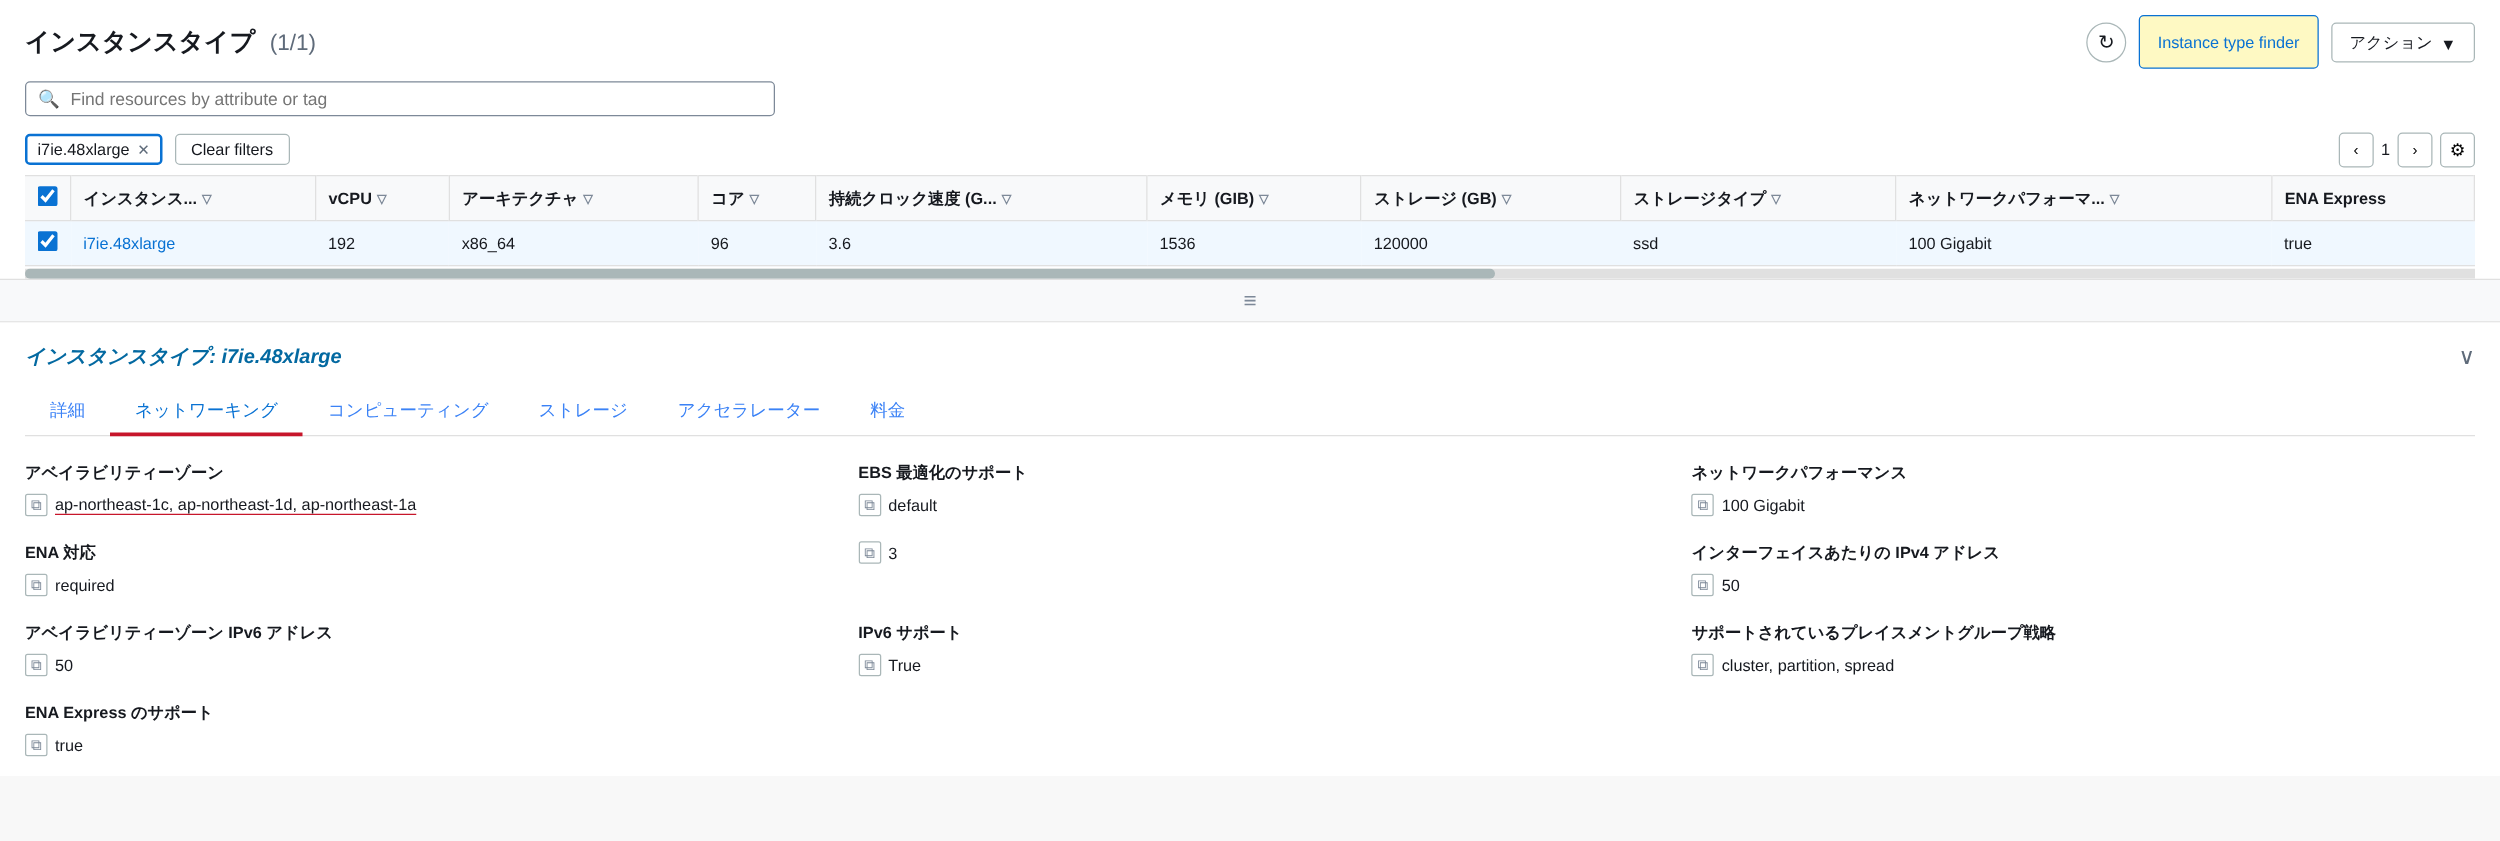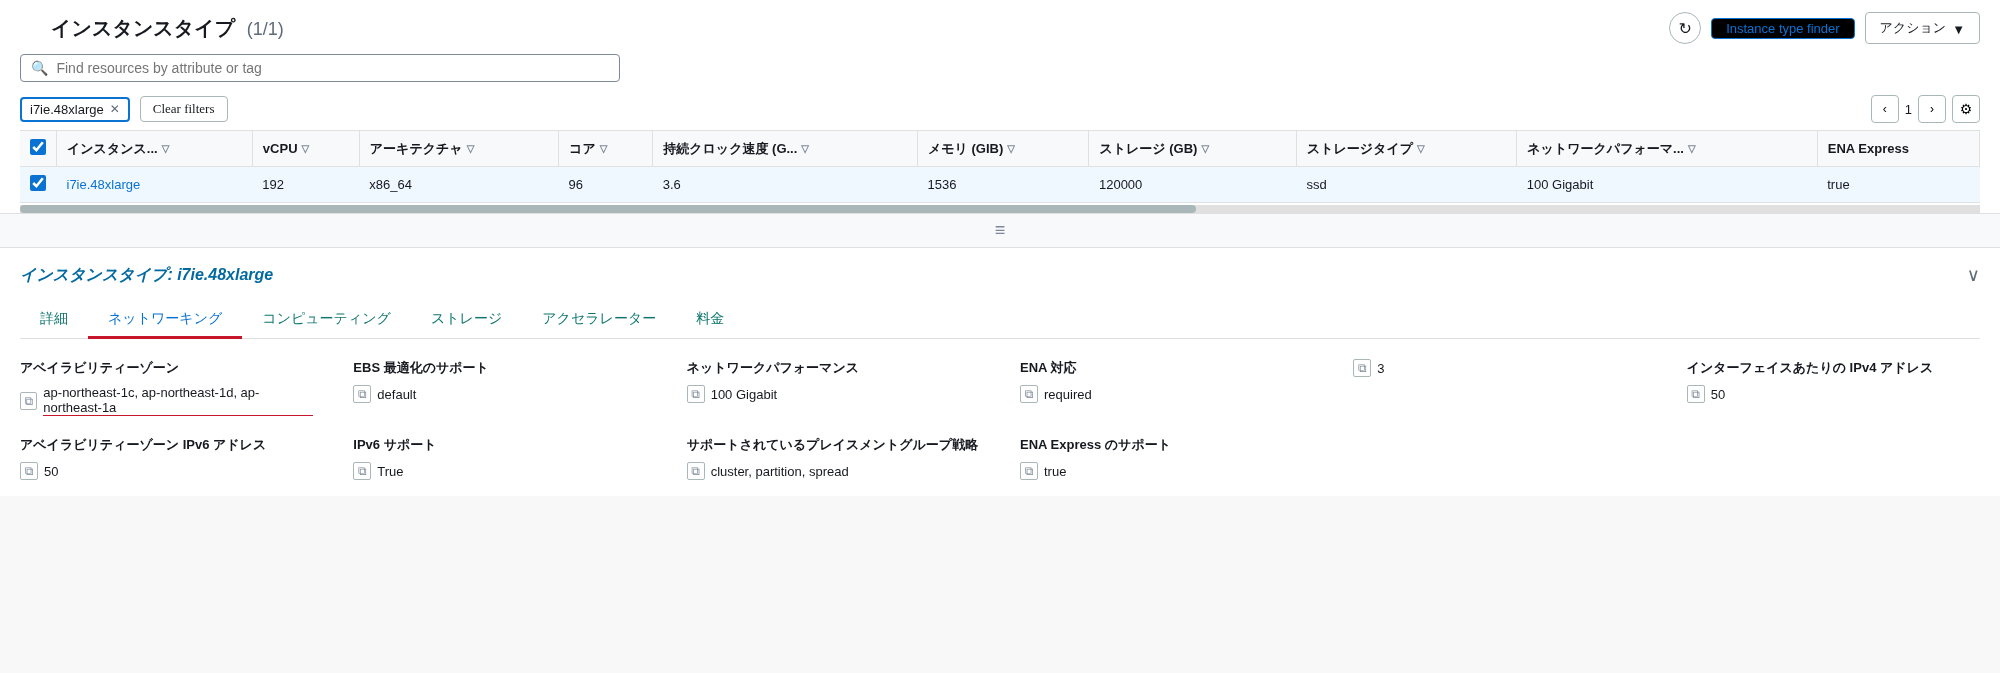--- a/index.html
+++ b/index.html
@@ -1,35 +1,35 @@
 <!DOCTYPE html>
 <html><head>
   <meta charset="utf-8">
   <style>
     * { box-sizing: border-box; margin: 0; padding: 0; }
     body { font-family: -apple-system, "Helvetica Neue", Arial, sans-serif; font-size: 14px; background: #f8f8f8; color: #16191f; }
     
     .top-section { background: #fff; padding: 12px 20px 0 20px; border-bottom: 1px solid #e0e0e0; }
     .header-row { display: flex; align-items: center; justify-content: space-between; margin-bottom: 10px; }
-    .page-title { font-size: 20px; font-weight: 700; color: #16191f; margin-left: 31px; }
+    .page-title { font-size: 20px; font-weight: 700; color: #16191f; }
     .page-title .count { font-weight: 400; color: #5f6b7a; margin-left: 6px; font-size: 18px; }
     .header-actions { display: flex; align-items: center; gap: 10px; }
     .btn-circle { width: 32px; height: 32px; border-radius: 50%; border: 1px solid #aab7b8; background: #fff; cursor: pointer; display: flex; align-items: center; justify-content: center; font-size: 16px; color: #16191f; }
-    .btn-outline { border: 1px solid #0972d3; background: #000000; color: #0972d3; padding: 2px 14px; border-radius: 4px; cursor: pointer; font-size: 13px; font-weight: 500; }
+    .btn-outline { border: 1px solid #0972d3; background: #fef9c3; color: #0972d3; padding: 13px 14px; border-radius: 4px; cursor: pointer; font-size: 13px; font-weight: 500; }
     .btn-action { border: 1px solid #aab7b8; background: #fff; color: #16191f; padding: 6px 14px; border-radius: 4px; cursor: pointer; font-size: 13px; display: flex; align-items: flex-end; gap: 6px; }
     
     .search-bar { display: flex; align-items: center; border: 1px solid #7d8998; border-radius: 4px; padding: 5px 10px; width: 600px; background: #fff; gap: 8px; }
     .search-bar input { border: none; outline: none; font-size: 14px; color: #5f6b7a; width: 100%; }
     .search-icon { color: #7d8998; font-size: 14px; }
     
     .filter-row { display: flex; align-items: center; gap: 10px; margin-top: 8px; margin-bottom: 8px; }
     .filter-tag { display: flex; align-items: center; border: 2px solid #0972d3; border-radius: 4px; padding: 3px 8px; font-size: 13px; gap: 6px; background: #fff; }
     .filter-tag .tag-text { color: #16191f; font-size: 13px; }
     .filter-tag .tag-close { cursor: pointer; color: #5f6b7a; font-size: 12px; line-height: 1; }
-    .btn-clear { border: 1px solid #aab7b8; background: #fff; color: #16191f; padding: 4px 12px; border-radius: 4px; cursor: pointer; font-size: 13px; font-family: Liberation Serif, serif; }
+    .btn-clear { border: 1px solid #aab7b8; background: #fff; color: #16191f; padding: 4px 12px; border-radius: 4px; cursor: pointer; font-size: 13px; }
     
     .pagination-row { display: flex; align-items: center; justify-content: flex-end; padding: 6px 0; gap: 6px; }
     .pagination-row .page-num { font-size: 13px; }
     .pagination-btn { border: 1px solid #aab7b8; background: #fff; width: 28px; height: 28px; border-radius: 4px; cursor: pointer; display: flex; align-items: center; justify-content: center; font-size: 12px; }
     .settings-btn { border: 1px solid #aab7b8; background: #fff; width: 28px; height: 28px; border-radius: 4px; cursor: pointer; display: flex; align-items: center; justify-content: center; font-size: 14px; }
     
     .table-container { overflow-x: auto; }
     table { width: 100%; border-collapse: collapse; font-size: 13px; }
     thead tr { background: #f8f9fa; border-top: 1px solid #e0e0e0; border-bottom: 1px solid #e0e0e0; }
     thead th { padding: 8px 10px; text-align: left; font-weight: 500; white-space: nowrap; color: #16191f; border-right: 1px solid #e0e0e0; }
@@ -44,21 +44,21 @@
     .checkbox { width: 16px; height: 16px; accent-color: #0972d3; cursor: pointer; }
     
     .divider-section { display: flex; align-items: center; justify-content: center; padding: 6px 0; background: #f8f9fa; border-bottom: 1px solid #e0e0e0; cursor: row-resize; color: #7d8998; font-size: 18px; }
     
     .detail-section { background: #fff; padding: 16px 20px; }
     .detail-header { display: flex; align-items: center; justify-content: space-between; margin-bottom: 16px; }
     .detail-title { font-size: 16px; font-weight: 600; color: #0369a1; font-style: italic; }
     .collapse-btn { border: none; background: none; cursor: pointer; font-size: 18px; color: #5f6b7a; }
     
     .tabs { display: flex; gap: 0; border-bottom: 1px solid #e0e0e0; margin-bottom: 20px; }
-    .tab { padding: 8px 20px; cursor: pointer; font-size: 14px; color: #0f766e; border-bottom: 3px solid transparent; margin-bottom: -1px; }
+    .tab { padding: 8px 20px; cursor: pointer; font-size: 14px; color: #3b82f6; border-bottom: 3px solid transparent; margin-bottom: -1px; }
     .tab.active { color: #0972d3; border-bottom: 3px solid #c7162b; font-weight: 500; }
     .detail-field { display: flex; flex-direction: column; gap: 4px; }
     .field-label { font-size: 13px; font-weight: 600; color: #16191f; margin-bottom: 4px; }
     .field-value { display: flex; align-items: center; gap: 6px; font-size: 13px; color: #16191f; }
     .copy-icon { font-size: 12px; color: #7d8998; cursor: pointer; border: 1px solid #aab7b8; padding: 1px 3px; border-radius: 2px; display: inline-flex; align-items: center; justify-content: center; width: 18px; height: 18px; }
     .field-value-underline { border-bottom: 1px solid #c7162b; display: inline-block; }
     
     .scrollbar-track { height: 8px; background: #e0e0e0; margin-top: 2px; }
     .scrollbar-thumb { height: 8px; width: 60%; background: #aab7b8; border-radius: 4px; }
   </style>
@@ -207,21 +207,21 @@
 
   <div class="tabs">
     <div class="tab">詳細</div>
     <div class="tab active">ネットワーキング</div>
     <div class="tab">コンピューティング</div>
     <div class="tab">ストレージ</div>
     <div class="tab">アクセラレーター</div>
     <div class="tab">料金</div>
   </div>
 
-  <div style="display:grid; grid-template-columns: repeat(6,1fr); gap: 20px 40px;">
+  <div style="display:grid; grid-template-columns: repeat(3,1fr); gap: 20px 40px;">
 
     <div class="detail-field">
       <div class="field-label">アベイラビリティーゾーン</div>
       <div class="field-value">
         <span class="copy-icon">⧉</span>
         <span class="field-value-underline">ap-northeast-1c, ap-northeast-1d, ap-northeast-1a</span>
       </div>
     </div>
 
     <div class="detail-field">

